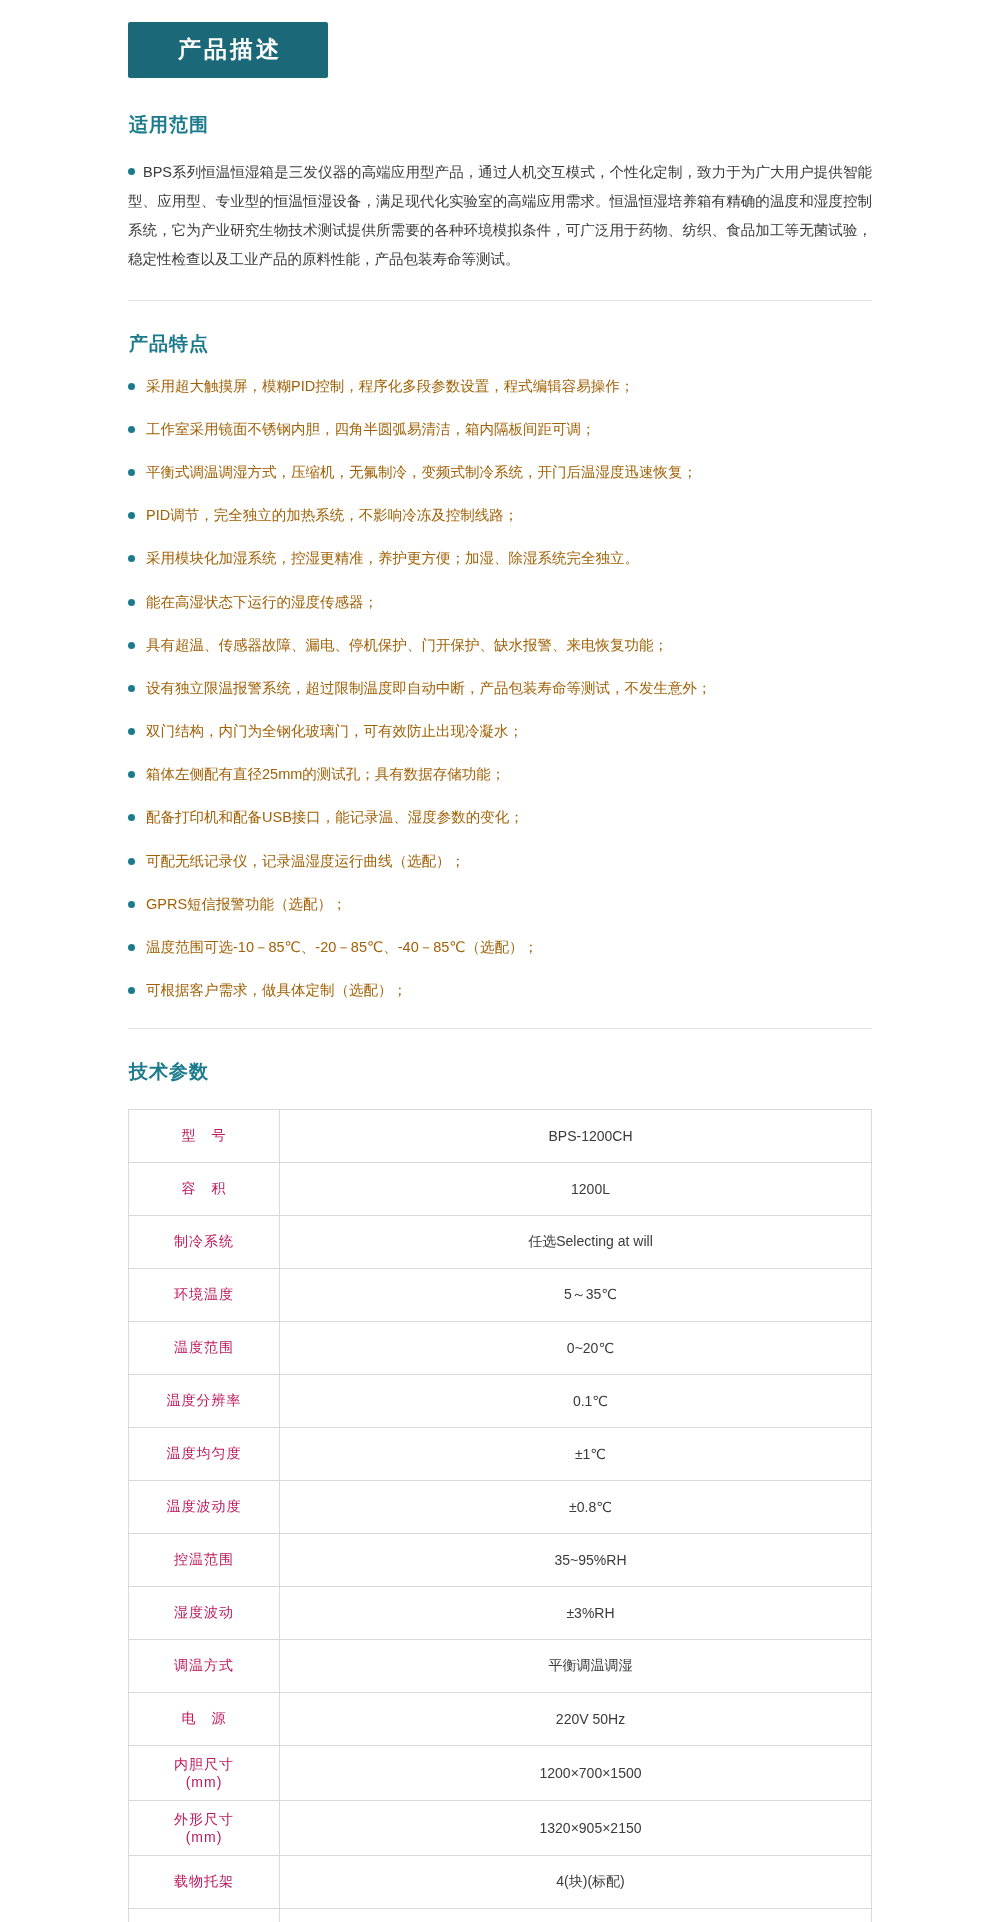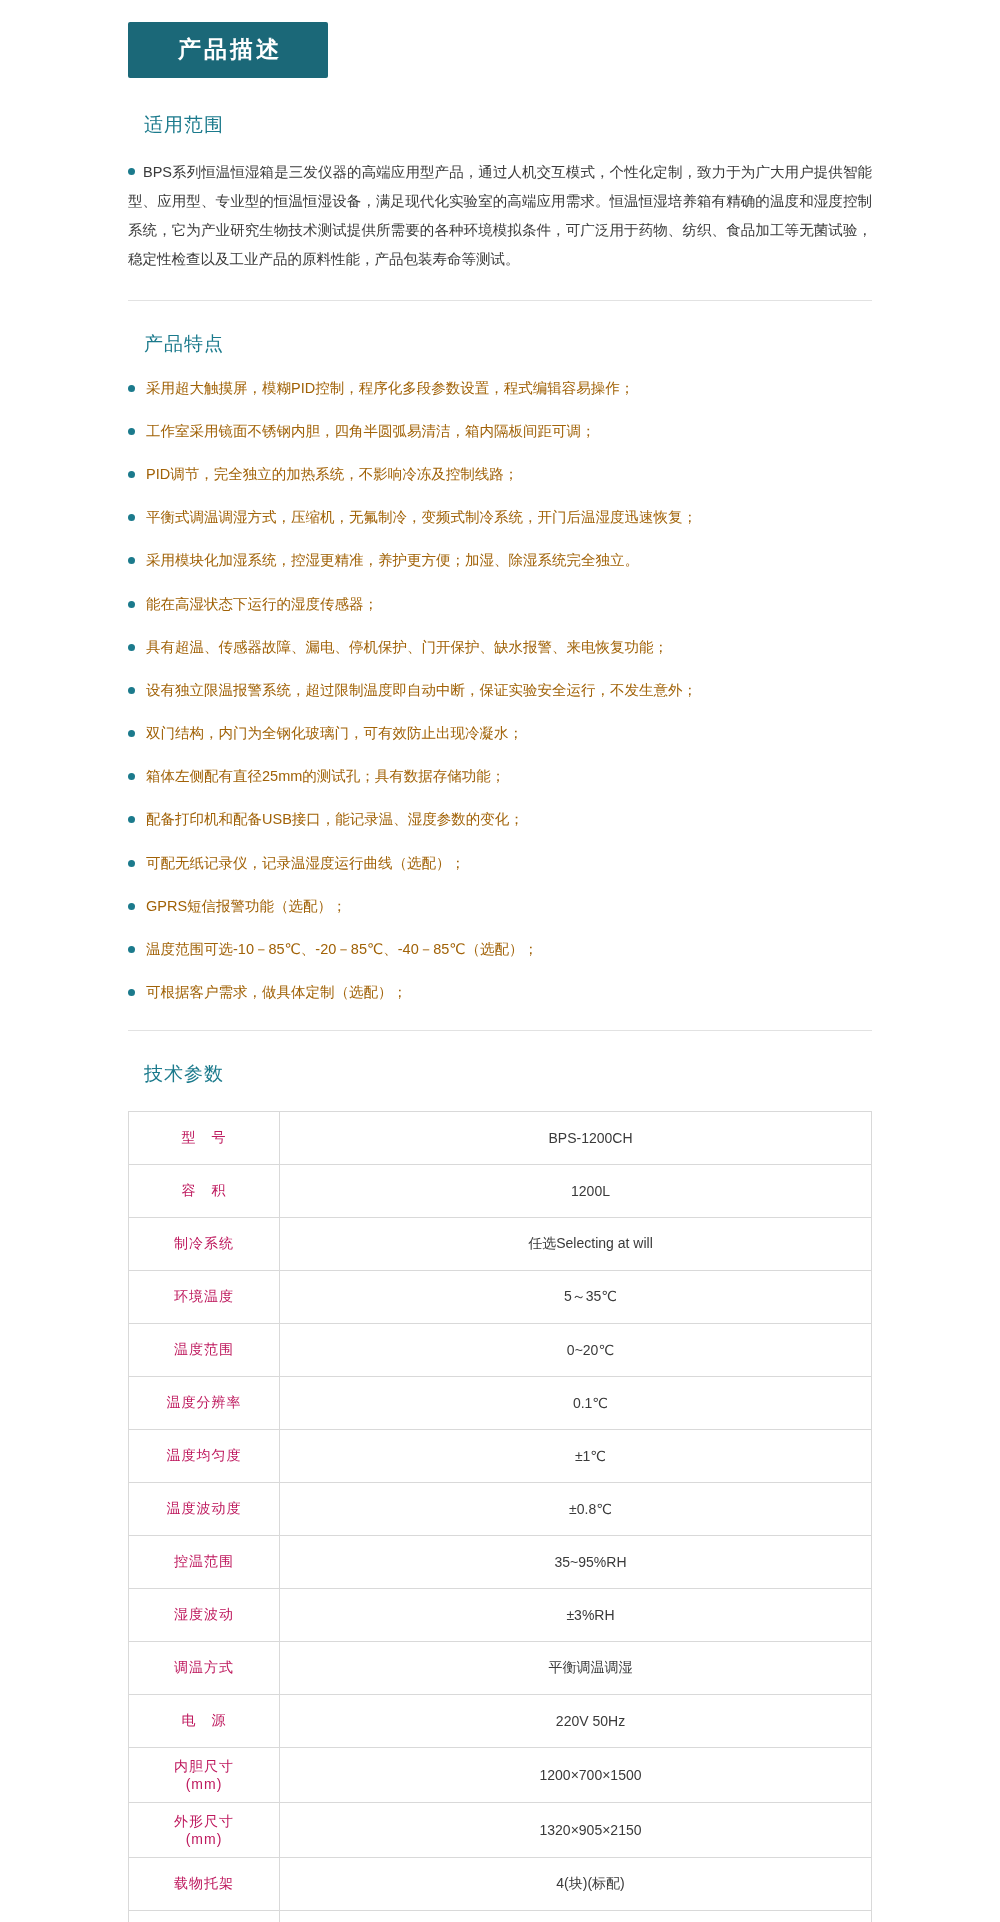--- a/index.html
+++ b/index.html
@@ -33,23 +33,23 @@
     letter-spacing: 3px;
     padding: 14px 46px 14px 50px;
     border-radius: 2px;
     line-height: 1.2;
   }
 
   
   .sec-title {
     color: #1b7a8c;
     font-size: 19px;
-    font-weight: normal;
+    font-weight: bold;
     letter-spacing: 1px;
-    margin: 16px;
+    margin: 1px;
     padding: 0 0 4px 0;
   }
   .block {
     padding-left: 128px;
     padding-right: 128px;
   }
   .sec-title-range { margin-top: 34px; }
   .sec-title-features { margin-top: 0; }
   .sec-title-specs { margin-top: 0; }
 
@@ -150,26 +150,26 @@
   </div>
 
   <div class="divider"></div>
 
   <div class="block">
     <div class="features-gap"></div>
     <h2 class="sec-title sec-title-features">产品特点</h2>
     <ul class="features">
       <li>采用超大触摸屏，模糊PID控制，程序化多段参数设置，程式编辑容易操作；</li>
       <li>工作室采用镜面不锈钢内胆，四角半圆弧易清洁，箱内隔板间距可调；</li>
+      <li>平衡式调温调湿方式，压缩机，无氟制冷，变频式制冷系统，开门后温湿度迅速恢复；</li>
       <li>PID调节，完全独立的加热系统，不影响冷冻及控制线路；</li>
-      <li>平衡式调温调湿方式，压缩机，无氟制冷，变频式制冷系统，开门后温湿度迅速恢复；</li>
       <li>采用模块化加湿系统，控湿更精准，养护更方便；加湿、除湿系统完全独立。</li>
       <li>能在高湿状态下运行的湿度传感器；</li>
       <li>具有超温、传感器故障、漏电、停机保护、门开保护、缺水报警、来电恢复功能；</li>
-      <li>设有独立限温报警系统，超过限制温度即自动中断，保证实验安全运行，不发生意外；</li>
+      <li>设有独立限温报警系统，超过限制温度即自动中断，产品包装寿命等测试，不发生意外；</li>
       <li>双门结构，内门为全钢化玻璃门，可有效防止出现冷凝水；</li>
       <li>箱体左侧配有直径25mm的测试孔；具有数据存储功能；</li>
       <li>配备打印机和配备USB接口，能记录温、湿度参数的变化；</li>
       <li>可配无纸记录仪，记录温湿度运行曲线（选配）；</li>
       <li>GPRS短信报警功能（选配）；</li>
       <li>温度范围可选-10－85℃、-20－85℃、-40－85℃（选配）；</li>
       <li>可根据客户需求，做具体定制（选配）；</li>
     </ul>
   </div>
 

